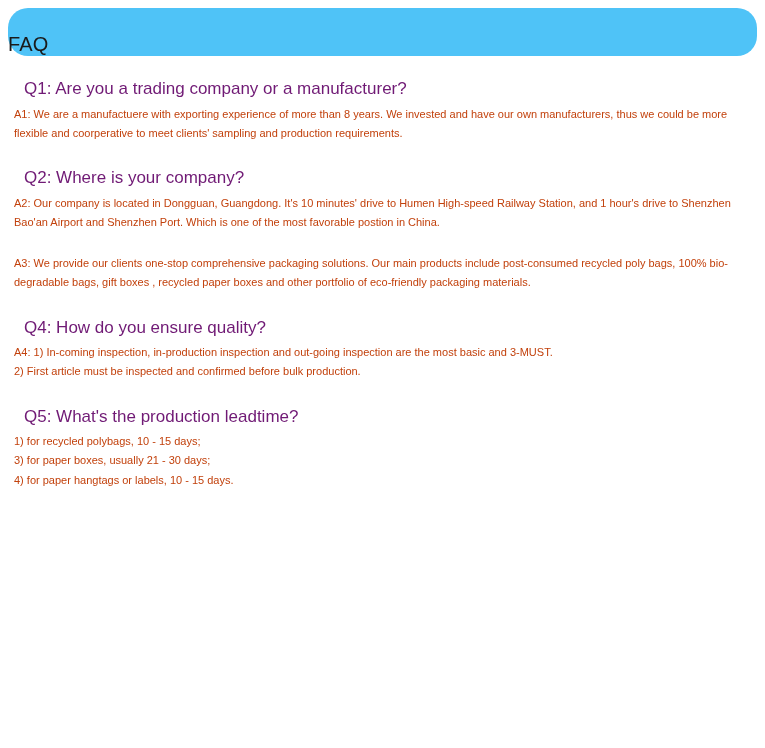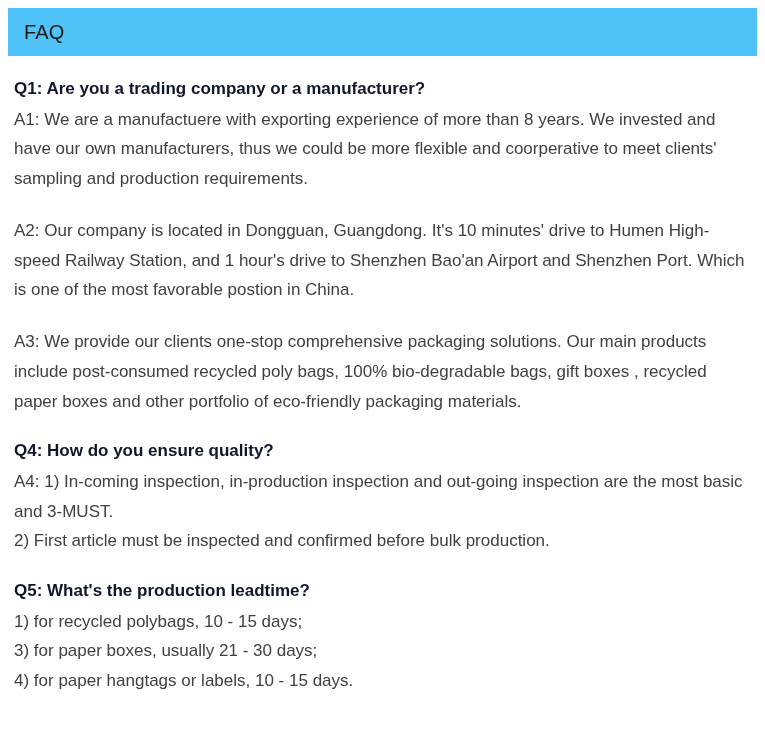--- a/index.html
+++ b/index.html
@@ -15,49 +15,51 @@
   }
   .page {
     width: 765px;
     position: relative;
   }
   .faq-header {
     background: #4fc3f7;
     height: 48px;
     margin: 8px 8px 0 8px;
     display: flex;
-    align-items: center;
-    padding-left: 16px;
+    align-items: flex-end;
+    padding-left: 0;
     box-sizing: border-box;
+    border-radius: 20px;
   }
   .faq-header-title {
     font-size: 20px;
     color: #1a1a1a;
     font-weight: 400;
     letter-spacing: 0.2px;
   }
   .faq-body {
     padding: 0 14px 10px 14px;
   }
   .faq-item {
     margin-top: 22px;
   }
   .faq-item:first-child {
     margin-top: 20px;
   }
   .faq-q {
-    color: #0f172a;
+    color: #701a75;
     font-size: 17px;
-    font-weight: bold;
+    font-weight: normal;
     line-height: 1.5;
     margin-bottom: 3px;
+    margin-left: 10px;
   }
   .faq-a {
-    color: #404040;
-    font-size: 17px;
+    color: #c2410c;
+    font-size: 11px;
     line-height: 1.75;
   }
   .faq-a-line {
     display: block;
   }
 </style>
 </head>
 <body>
 
 <div class="page">
@@ -69,20 +71,21 @@
   <div class="faq-body">
 
     <div class="faq-item">
       <div class="faq-q">Q1: Are you a trading company or a manufacturer?</div>
       <div class="faq-a">
         <span class="faq-a-line">A1: We are a manufactuere with exporting experience of more than 8 years. We invested and have our own manufacturers, thus we could be more flexible and coorperative to meet clients' sampling and production requirements.</span>
       </div>
     </div>
 
     <div class="faq-item">
+      <div class="faq-q">Q2: Where is your company?</div>
       <div class="faq-a">
         <span class="faq-a-line">A2: Our company is located in Dongguan, Guangdong. It's 10 minutes' drive to Humen High-speed Railway Station, and 1 hour's drive to Shenzhen Bao'an Airport and Shenzhen Port. Which is one of the most favorable postion in China.</span>
       </div>
     </div>
 
     <div class="faq-item">
       <div class="faq-a">
         <span class="faq-a-line">A3: We provide our clients one-stop comprehensive packaging solutions. Our main products include post-consumed recycled poly bags, 100% bio-degradable bags, gift boxes , recycled paper boxes and other portfolio of eco-friendly packaging materials.</span>
       </div>
     </div>

